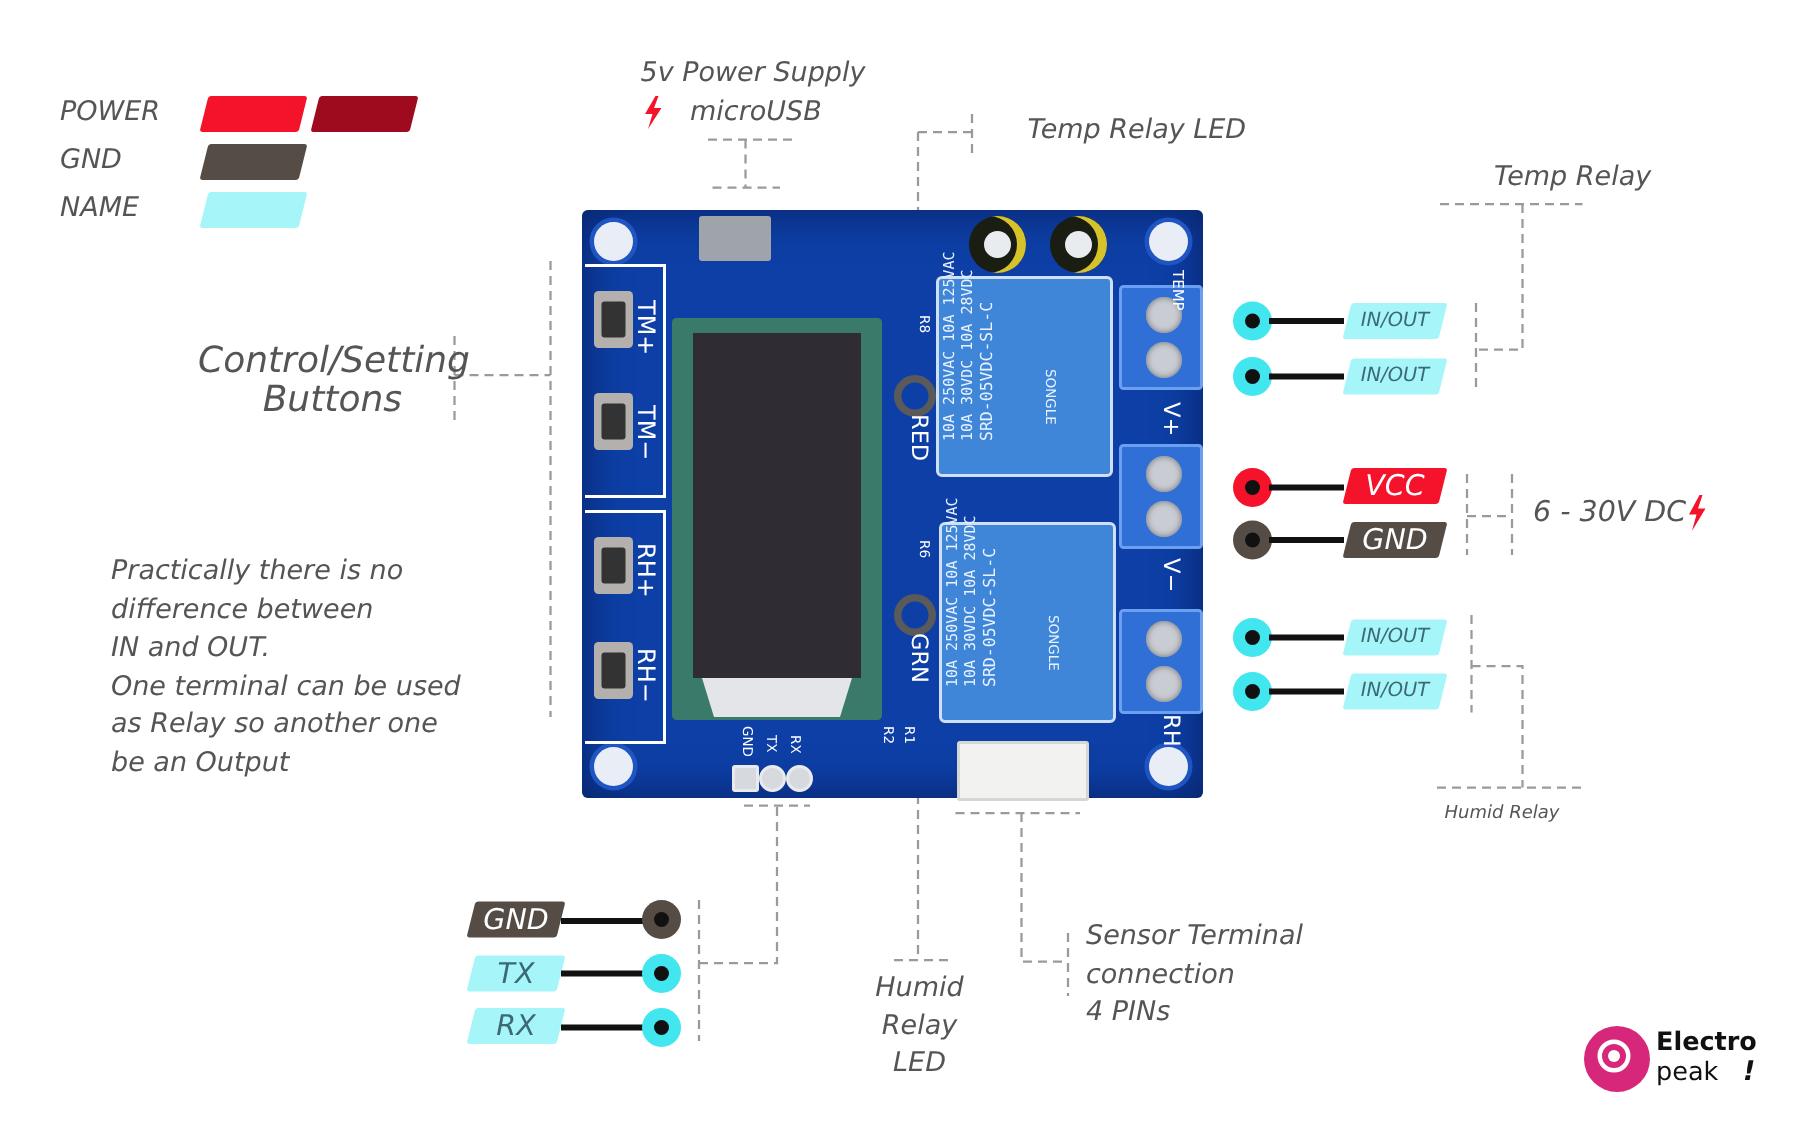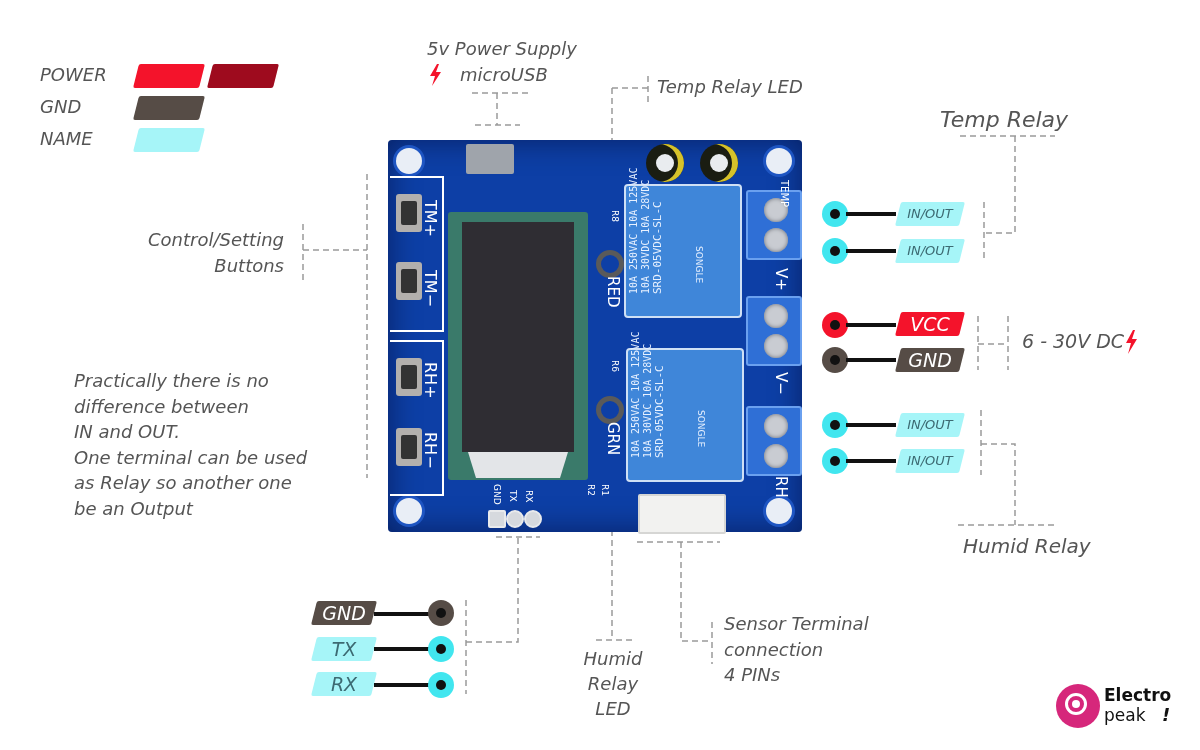--- a/index.html
+++ b/index.html
@@ -68,45 +68,45 @@
 </div>
 
 <div class="abs lbl" style="left:427px;top:38px;font-size:18px;">5v Power Supply</div>
 <div class="abs" style="left:428px;top:64px;">
   <svg width="14" height="22" style="position:static">
       <path d="M9 0 L2 12 H7 L4 22 L13 8 H8 L11 0 Z" fill="#f4132b"></path>
     </svg>
 </div>
 <div class="abs lbl" style="left:460px;top:64px;font-size:18px;">microUSB</div>
 
-<div class="abs lbl" style="left:657px;top:76px;font-size:18px;">Temp Relay LED</div>
-<div class="abs lbl" style="left:940px;top:107px;font-size:22px;">Temp Relay</div>
-
-<div class="abs lbl" style="left:148px;top:227px;font-size:18px;text-align:right;width:136px;line-height:26px;">
+<div class="abs lbl" style="left:685px;top:76px;font-size:18px;">Temp Relay LED</div>
+<div class="abs lbl" style="left:996px;top:107px;font-size:18px;">Temp Relay</div>
+
+<div class="abs lbl" style="left:132px;top:227px;font-size:24px;text-align:right;width:136px;line-height:26px;">
   <div>Control/Setting</div>
   <div>Buttons</div>
 </div>
 
 <div class="abs lbl" style="left:74px;top:368px;font-size:18px;line-height:25.5px;">
   <div>Practically there is no</div>
   <div>difference between</div>
   <div>IN and OUT.</div>
   <div>One terminal can be used</div>
   <div>as Relay so another one</div>
   <div>be an Output</div>
 </div>
 
 <div class="abs lbl" style="left:1022px;top:330px;font-size:19px;">6 - 30V DC</div>
 <div class="abs" style="left:1124px;top:330px;">
   <svg width="14" height="24" style="position:static">
       <path d="M9 0 L2 13 H7 L4 24 L13 9 H8 L11 0 Z" fill="#f4132b"></path>
     </svg>
 </div>
 
-<div class="abs lbl" style="left:963px;top:534px;font-size:20px;">Humid Relay</div>
+<div class="abs lbl" style="left:963px;top:534px;font-size:12px;">Humid Relay</div>
 
 <div class="abs lbl" style="left:576px;top:646px;font-size:18px;text-align:center;width:74px;line-height:25px;">
   <div>Humid</div>
   <div>Relay</div>
   <div>LED</div>
 </div>
 
 <div class="abs lbl" style="left:724px;top:611px;font-size:18px;line-height:25.5px;">
   <div>Sensor Terminal</div>
   <div>connection</div>

